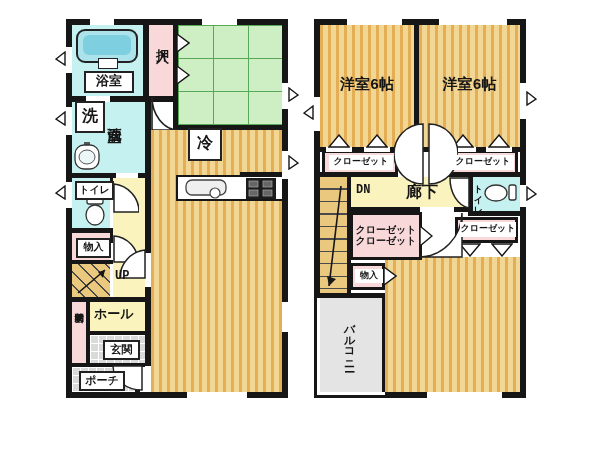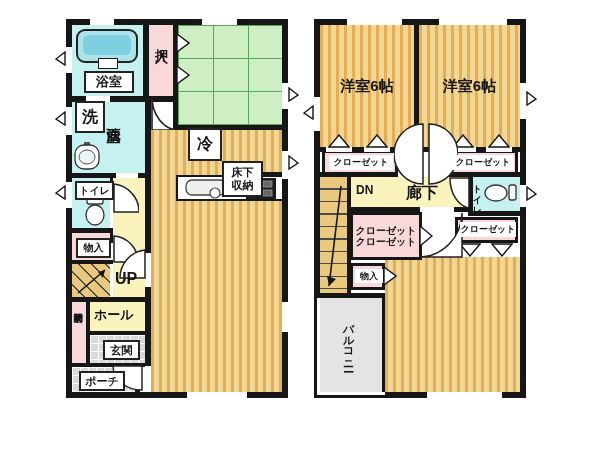--- a/index.html
+++ b/index.html
@@ -1,17 +1,17 @@
 <!DOCTYPE html>
 <html><head>
 <meta charset="utf-8">
 <style>
   html,body{margin:0;padding:0;background:#fff;}
   #scene{position:relative;width:600px;height:404px;background:#ffffff;overflow:hidden;
-         font-family:Liberation Sans, sans-serif;color:#161616;}
+         font-family:Liberation Mono, monospace;color:#161616;}
   .plan{position:absolute;box-sizing:border-box;border:6px solid #161616;background:#fff;}
   .room{position:absolute;box-sizing:border-box;}
   .wall{position:absolute;background:#161616;display:block;}
   .wood{background:repeating-linear-gradient(90deg,#e4ae56 0 3px,#f2d694 3px 8px);}
   .tatami{background-color:#cdefc3;
     background-image:linear-gradient(#58a858 1px,transparent 1px),linear-gradient(90deg,#58a858 1px,transparent 1px);
     background-size:35px 33px;}
   .water{background:#c5f1f1;}
   .pink{background:#f8d8d8;}
   .yellow{background:#faf3be;}
@@ -188,27 +188,23 @@
           <line x1="4" y1="27" x2="31" y2="4" stroke="#161616" stroke-width="1.6"></line>
           <polygon points="31,4 24,6 29,12" fill="#161616"></polygon>
         </svg>
       </span>
 
     <div class="lbl box" style="left:12px;top:46px;width:46px;height:18px;font-size:13px;">浴室</div>
     <div class="lbl vtext" style="left:81px;top:14px;font-size:13px;">押入</div>
     <div class="lbl box" style="left:3px;top:76px;width:26px;height:28px;font-size:16px;">洗</div>
     <div class="lbl vtext wbg" style="left:33px;top:92px;font-size:14px;">洗面室</div>
     <div class="lbl box" style="left:116px;top:103px;width:30px;height:29px;font-size:16px;">冷</div>
-    <div class="lbl box" style="left:150px;top:136px;width:37px;height:32px;font-size:11px;flex-direction:column;">
-      <span>床下</span>
-      <span>収納</span>
-    </div>
     <div class="lbl box" style="left:3px;top:156px;width:35px;height:15px;font-size:10px;">トイレ</div>
     <div class="lbl box" style="left:4px;top:213px;width:31px;height:16px;font-size:10px;">物入</div>
-    <div class="lbl" style="left:43px;top:245px;font-size:16px;">UP</div>
+    <div class="lbl" style="left:43px;top:245px;font-size:12px;">UP</div>
     <div class="lbl" style="left:22px;top:283px;font-size:13px;">ホール</div>
     <div class="lbl vtext" style="left:1px;top:281px;font-size:9px;font-weight:bold;">玄関収納</div>
     <div class="lbl box" style="left:31px;top:315px;width:33px;height:16px;font-size:11px;">玄関</div>
     <div class="lbl box" style="left:7px;top:346px;width:42px;height:16px;font-size:11px;">ポーチ</div>
   </div>
 
   <div class="plan" style="left:314px;top:19px;width:212px;height:379px;">
 
     <div class="room wood" style="left:0;top:0;width:94px;height:122px;"></div>
     <div class="room wood" style="left:99px;top:0;width:101px;height:122px;"></div>

